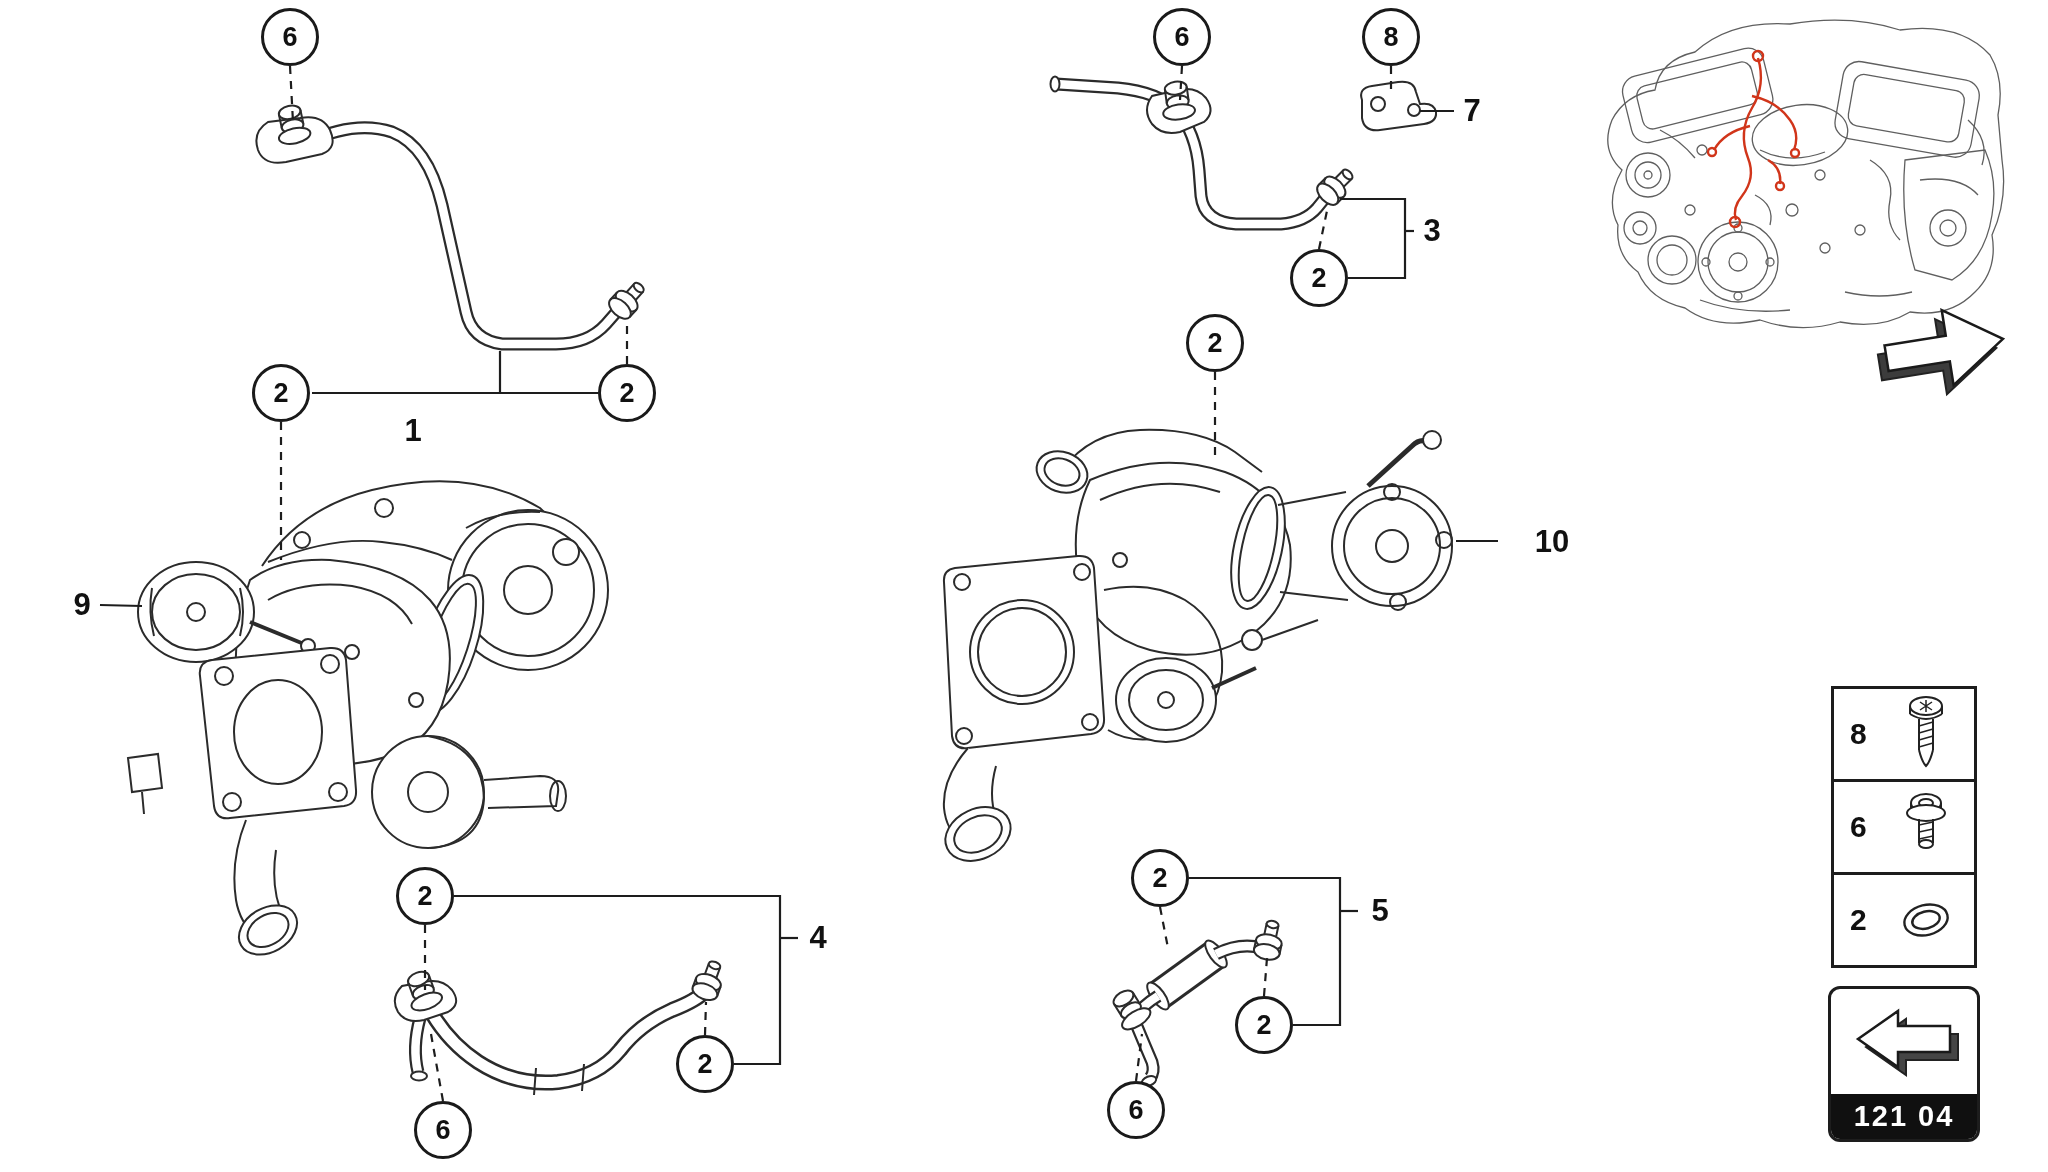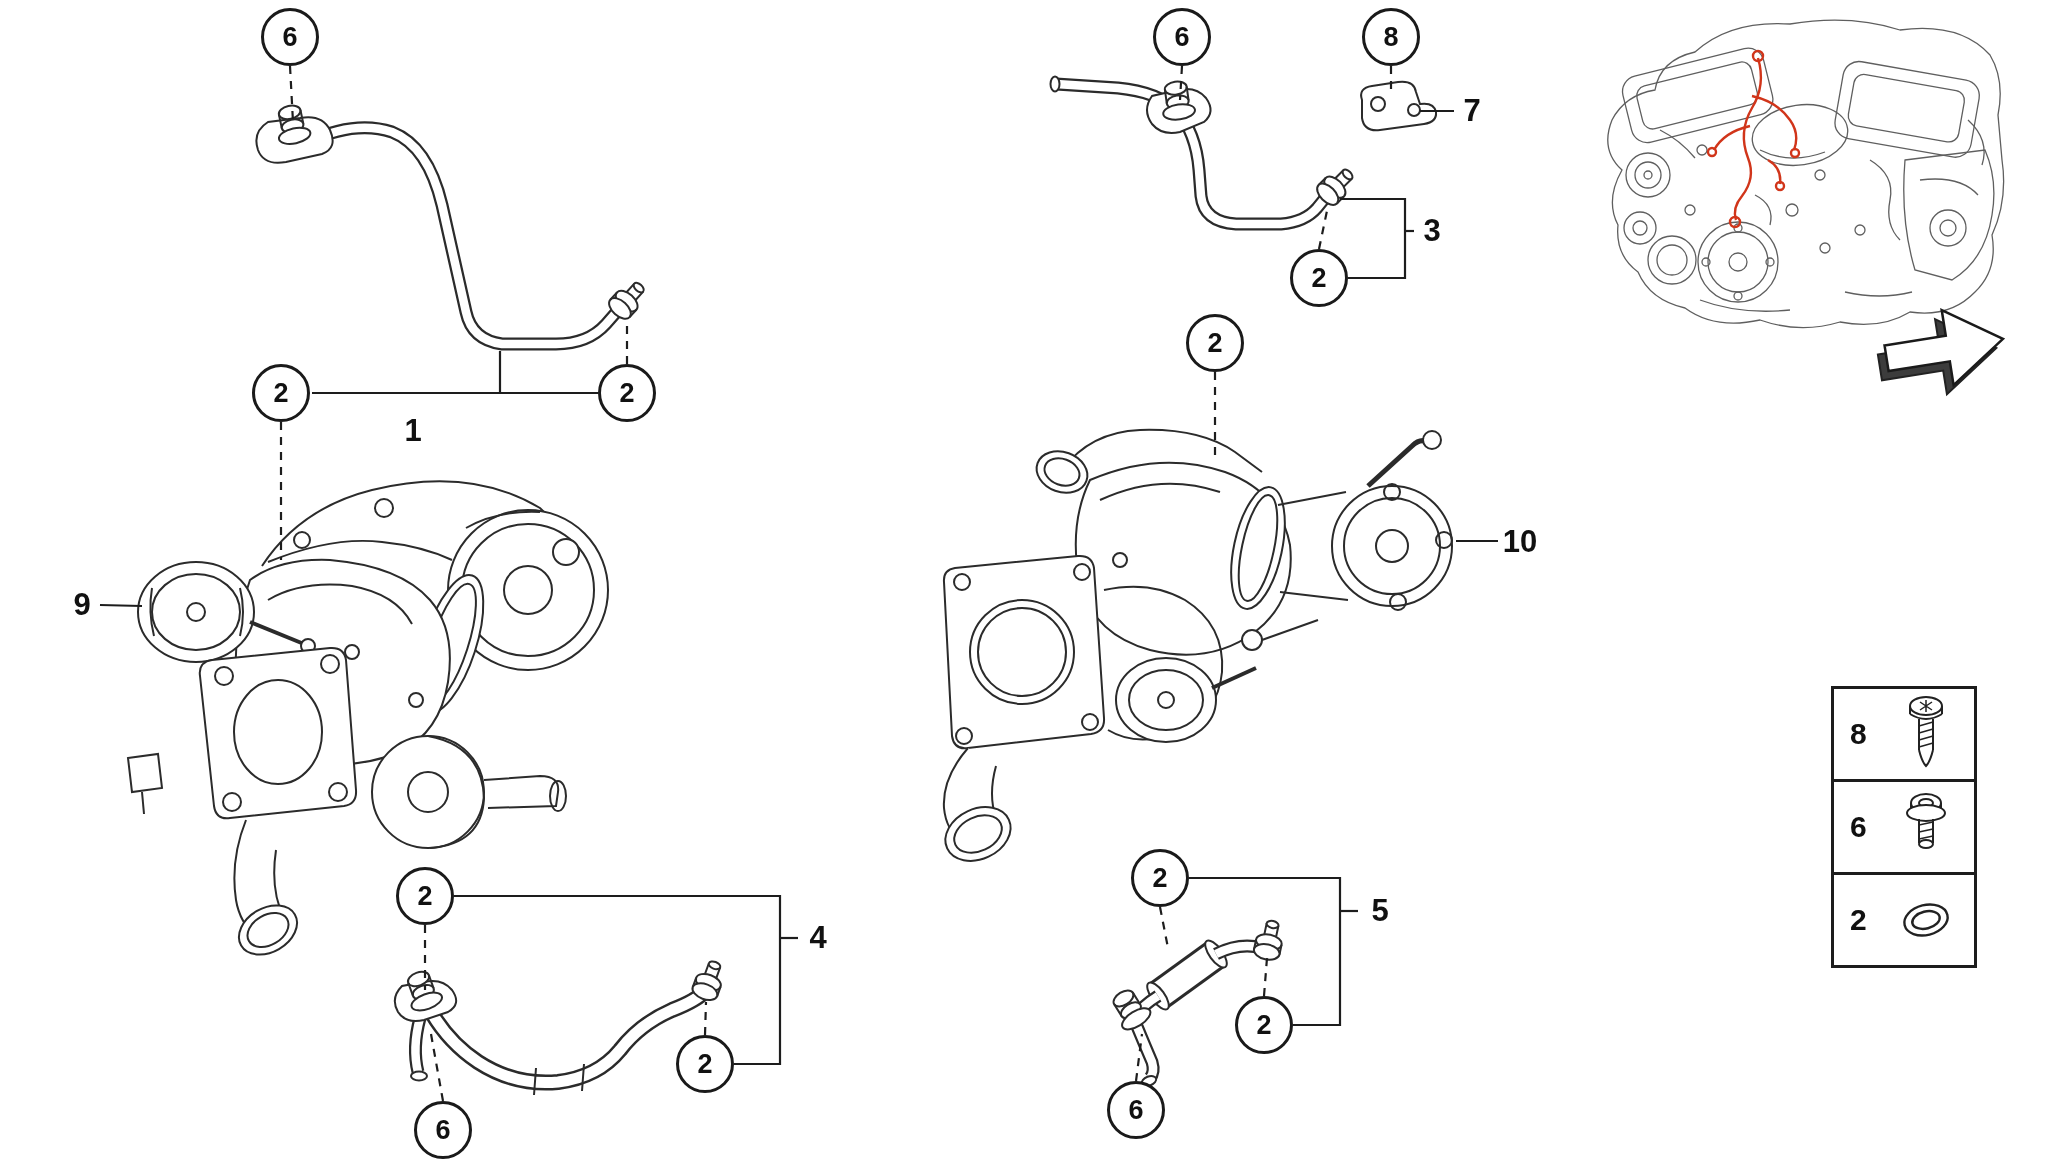--- a/index.html
+++ b/index.html
@@ -302,21 +302,21 @@
   <div class="callout" style="left:1160px;top:878px">2</div>
   <div class="callout" style="left:1264px;top:1025px">2</div>
   <div class="callout" style="left:1136px;top:1110px">6</div>
 
   <div class="part-label" style="left:413px;top:431px">1</div>
   <div class="part-label" style="left:1432px;top:231px">3</div>
   <div class="part-label" style="left:818px;top:938px">4</div>
   <div class="part-label" style="left:1380px;top:911px">5</div>
   <div class="part-label" style="left:1472px;top:111px">7</div>
   <div class="part-label" style="left:82px;top:605px">9</div>
-  <div class="part-label" style="left:1520px;top:542px">10</div>
+  <div class="part-label" style="left:1552px;top:542px">10</div>
 
   <div class="legend">
     <div class="legend-row">
       <span class="legend-num">8</span>
       <span class="legend-icon">
         <svg width="56" height="84" viewBox="0 0 56 84">
           <g stroke="#222" fill="none" stroke-width="2">
             <ellipse cx="28" cy="14" rx="16" ry="9" fill="#fff"></ellipse>
             <path d="M 12 14 L 12 22 M 44 14 L 44 22"></path>
             <path d="M 12 22 Q 28 32 44 22"></path>
@@ -350,14 +350,23 @@
         <svg width="64" height="64" viewBox="0 0 64 64">
           <g stroke="#222" fill="none" stroke-width="2.4" transform="rotate(-14 32 32)">
             <ellipse cx="32" cy="32" rx="22" ry="15"></ellipse>
             <ellipse cx="32" cy="32" rx="14" ry="8.5"></ellipse>
           </g>
         </svg>
       </span>
     </div>
   </div>
 
+  <div class="nav-box">
+    <div class="nav-arrow">
+      <svg width="120" height="82" viewBox="0 0 120 82">
+        <polygon points="22,46 62,18 62,33 114,33 114,59 62,59 62,74" fill="#454545" stroke="#222" stroke-width="2"></polygon>
+        <polygon points="14,38 54,10 54,25 106,25 106,51 54,51 54,66" fill="#fff" stroke="#1a1a1a" stroke-width="2.5"></polygon>
+      </svg>
+    </div>
+    <div class="nav-code">121 04</div>
+  </div>
 
 </div>
 
 </body></html>

